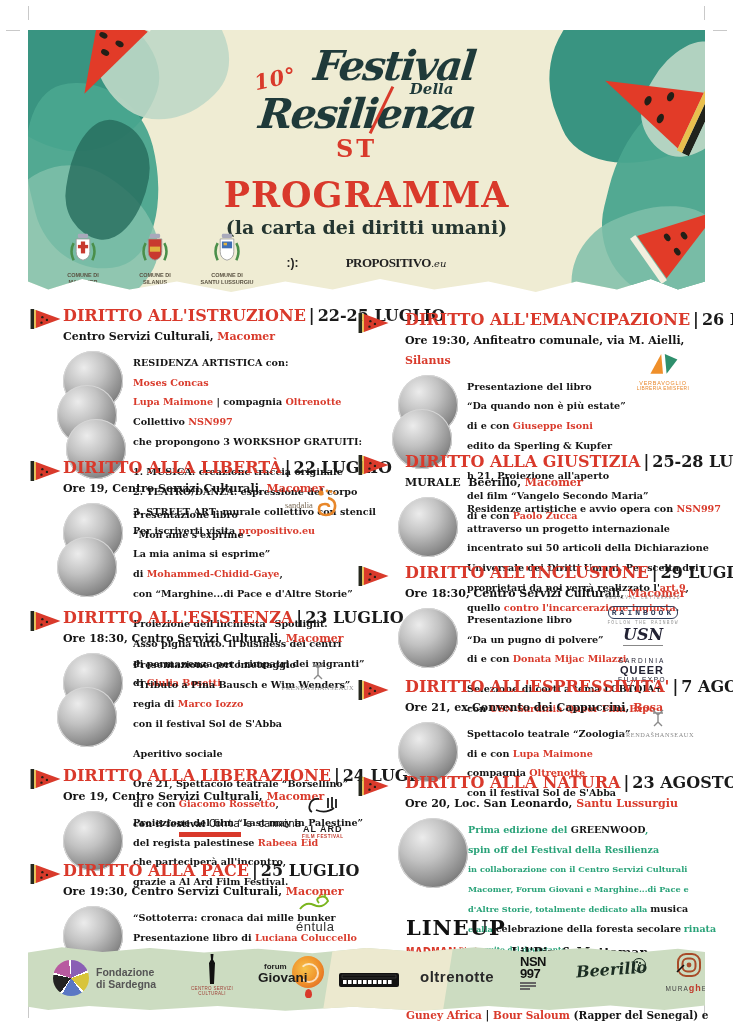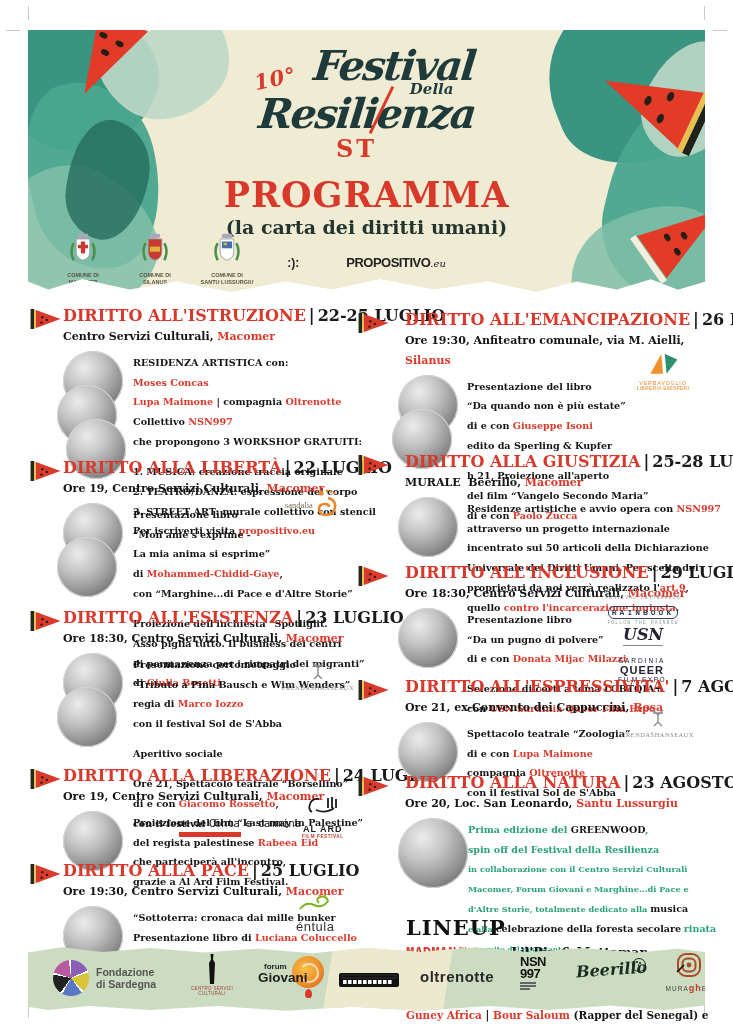--- a/index.html
+++ b/index.html
@@ -18,21 +18,21 @@
   .fw{font-size:41px;font-weight:bold;font-style:italic;letter-spacing:-2px;display:inline-block;transform:skewX(-6deg);margin-left:55px;}
   .della{display:block;font-size:15px;font-weight:bold;font-style:italic;margin:-10px 78px 0 0;text-align:right;}
   .rwrap{position:relative;margin-top:-8px;}
   .rw{font-size:41px;font-weight:bold;font-style:italic;letter-spacing:-2px;display:inline-block;transform:skewX(-6deg);}
   .slash{position:absolute;left:54%;top:-6px;width:3px;height:52px;background:#d93a2b;transform:rotate(26deg);}
   .st{color:#d93a2b;font-size:24px;font-weight:bold;letter-spacing:3px;margin-top:-4px;margin-left:-20px;}
   .programma{position:absolute;left:0;right:0;top:144px;text-align:center;color:#d9392b;font-size:35px;font-weight:bold;letter-spacing:1px;}
   .subtitle{position:absolute;left:0;right:0;top:186px;text-align:center;color:#243530;font-size:19px;font-weight:bold;}
   .brand{position:absolute;left:0;right:0;top:222px;text-align:center;color:#222;}
   .brand .pfx{font-family:"Liberation Sans",sans-serif;font-weight:bold;font-size:12px;}
-  .brand .bname{font-family:Liberation Sans, sans-serif;font-weight:bold;font-size:13px;letter-spacing:-.5px;margin-left:42px;}
+  .brand .bname{font-family:Liberation Serif, serif;font-weight:bold;font-size:13px;letter-spacing:-.5px;margin-left:42px;}
   .brand .bsuf{font-style:italic;font-size:10px;}
   .crests{position:absolute;left:26px;bottom:6px;display:flex;gap:14px;}
   .crest{width:58px;text-align:center;}
   .crest-label{font-family:"Liberation Sans",sans-serif;font-size:5.5px;font-weight:bold;color:#5a5242;line-height:1.3;margin-top:1px;}
   
   .entry{position:absolute;width:350px;}
   .entry.rightcol{width:372px;}
   .pennant{position:absolute;left:0;top:3px;}
   .rightcol .pennant{left:8px;}
   .ehead{padding-left:33px;}

